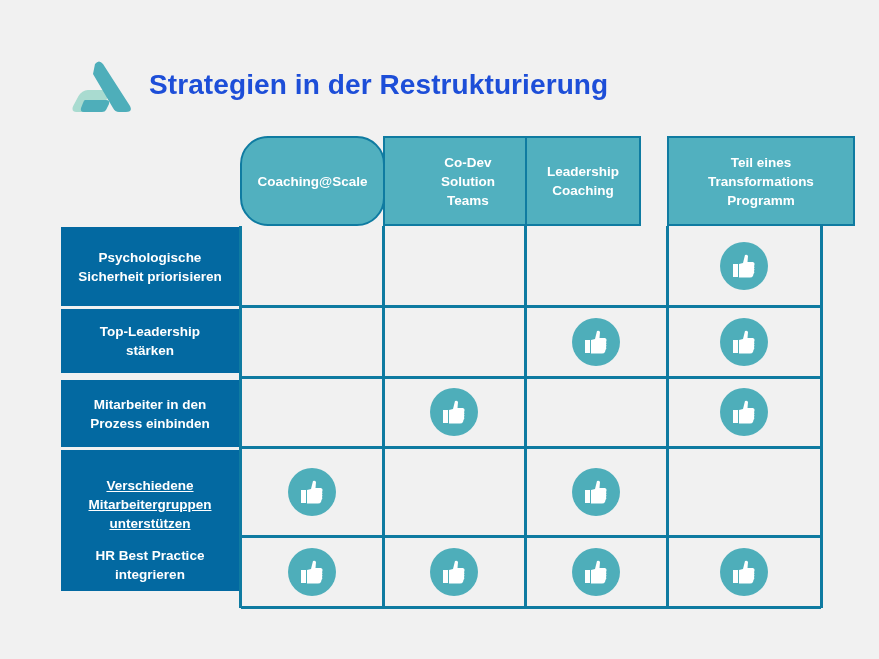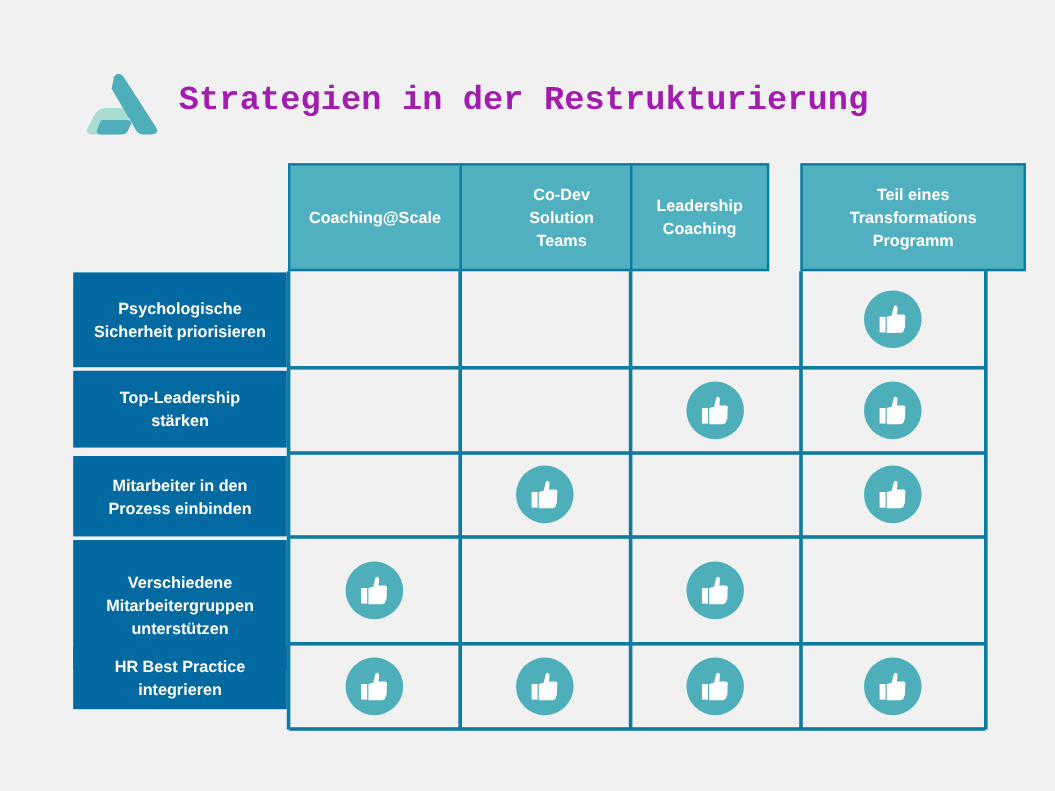--- a/index.html
+++ b/index.html
@@ -5,22 +5,22 @@
   html, body { margin: 0; padding: 0; }
   body {
     width: 879px; height: 659px;
     background: #f1f1f1;
     position: relative; overflow: hidden;
     font-family: "Liberation Sans", "DejaVu Sans", sans-serif;
   }
   .logo { position: absolute; left: 68px; top: 60px; width: 66px; height: 54px; }
   .title {
     position: absolute; left: 149px; top: 69px;
-    font-size: 28px; font-weight: bold; color: #a21caf;
-    letter-spacing: 0.1px; white-space: nowrap; font-family: Liberation Mono, monospace;
+    font-size: 28px; font-weight: bold; color: #1d4ed8;
+    letter-spacing: 0.1px; white-space: nowrap;
   }
   
   .hdr {
     position: absolute; top: 136px; height: 90px;
     background: #51b0bf;
     border: 2px solid #0f7ba1;
     box-sizing: border-box;
     display: flex; align-items: center; justify-content: center;
     text-align: center; color: #ffffff;
     font-size: 13.5px; font-weight: bold; line-height: 19px;
@@ -54,21 +54,21 @@
 <div class="logo">
   <svg viewBox="0 0 66 54" width="66" height="54">
     <rect x="2" y="30" width="30" height="22" rx="6" fill="#a9dbd0" transform="skewX(-28)" transform-origin="17 52"></rect>
     <path d="M27 4 Q31 -1 35 4 L62 46 Q65 52 58 52 L51 52 Q47 52 45 48 L25 14 Z" fill="#4eaeba"></path>
     <path d="M17 40 L38 40 Q42 40 41 44 L38 50 Q37 52 34 52 L16 52 Q12 52 13 48 L15 43 Q16 40 17 40 Z" fill="#4eaeba"></path>
   </svg>
 </div>
 <div class="title">Strategien in der Restrukturierung</div>
 
 <div id="table">
-    <div class="hdr" style="left: 240px; width: 145px;">Coaching@Scale</div>
+    <div class="hdr" style="left: 240px; width: 145px; border-radius: 28px;">Coaching@Scale</div>
     <div class="hdr" style="left: 383px; width: 144px; padding-left: 32px;">Co-Dev Solution
 Teams</div>
     <div class="hdr" style="left: 525px; width: 116px;">Leadership
 Coaching</div>
     <div class="hdr" style="left: 667px; width: 188px;">Teil eines
 Transformations
 Programm</div>
     <div class="rl" style="top: 227px; height: 79px;">Psychologische
 Sicherheit priorisieren</div>
     <div class="cell" style="left: 240px; width: 143px; top: 226px; height: 80px;"></div>
@@ -115,21 +115,21 @@
     </div>
     <div class="cell" style="left: 525px; width: 142px; top: 377px; height: 70px;"></div>
     <div class="cell" style="left: 667px; width: 154px; top: 377px; height: 70px;">
       <div class="thumb">
         <svg viewBox="0 0 28 28">
           <rect x="3" y="12" width="5" height="13" fill="#fff"></rect>
           <path d="M9 12 L13 11 L15 3 Q17 2 18 4 L17.5 10 L23 10 Q25 10.5 24.5 13 L24 14 Q25 15 24 16.5 Q25 17.5 24 19 Q25 20.5 23.5 22 L23 24 Q22 25.5 20 25.5 L9 25.5 Z" fill="#fff"></path>
         </svg>
       </div>
     </div>
-    <div class="rl" style="top: 450px; height: 108px;">Verschiedene
+    <div class="rl" style="top: 450px; height: 108px; text-decoration: underline;">Verschiedene
 Mitarbeitergruppen
 unterstützen</div>
     <div class="cell" style="left: 240px; width: 143px; top: 447px; height: 89px;">
       <div class="thumb">
         <svg viewBox="0 0 28 28">
           <rect x="3" y="12" width="5" height="13" fill="#fff"></rect>
           <path d="M9 12 L13 11 L15 3 Q17 2 18 4 L17.5 10 L23 10 Q25 10.5 24.5 13 L24 14 Q25 15 24 16.5 Q25 17.5 24 19 Q25 20.5 23.5 22 L23 24 Q22 25.5 20 25.5 L9 25.5 Z" fill="#fff"></path>
         </svg>
       </div>
     </div>

